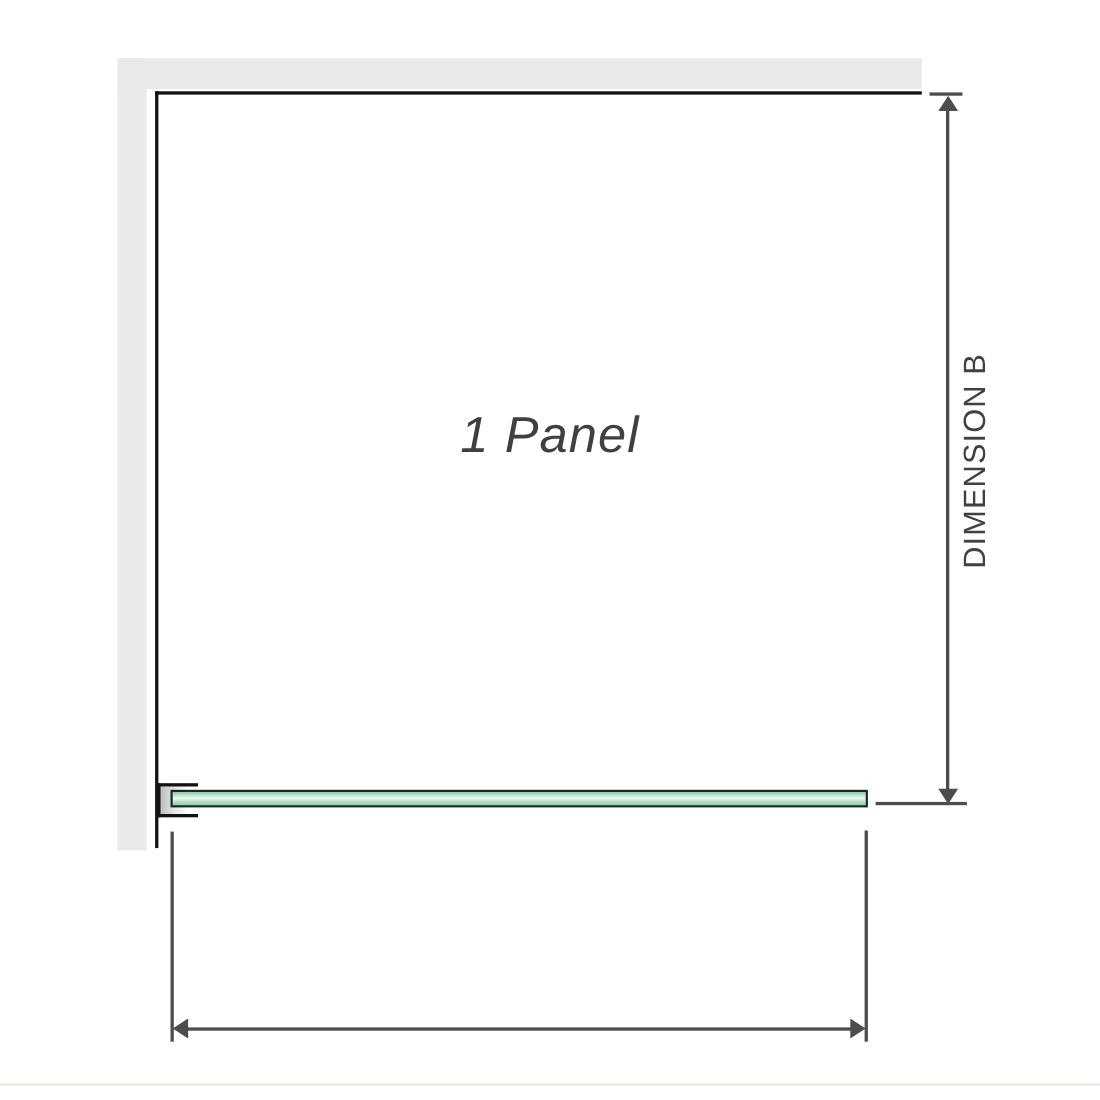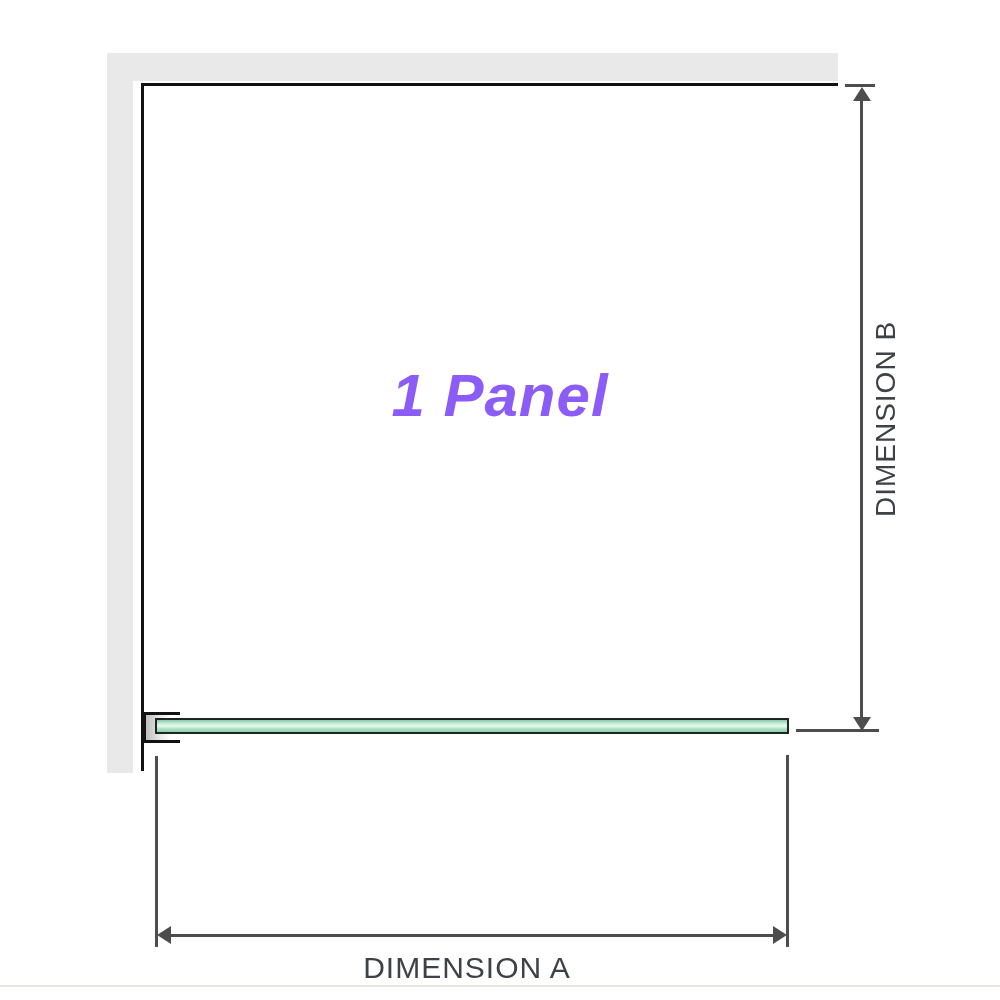--- a/index.html
+++ b/index.html
@@ -33,22 +33,22 @@
     border-top: 3px solid #121212;
     border-left: 3px solid #121212;
     box-sizing: border-box;
     background: #ffffff;
   }
 
   
   .panel-label {
     left: 350px; top: 371px; width: 300px; height: 48px;
     display: flex; align-items: center; justify-content: center;
-    font-size: 60px; font-style: italic; font-weight: 700;
-    letter-spacing: 1px; color: #8b5cf6;
+    font-size: 46px; font-style: italic; font-weight: 400;
+    letter-spacing: 1px; color: #404040;
   }
 
   
   .glass-bar {
     left: 155px; top: 718px; width: 634px; height: 16px;
     box-sizing: border-box;
     border: 2px solid #1d2621;
     background: linear-gradient(to bottom,
       #86cba6 0%, #c9ecd9 30%, #ecf9f1 50%, #b2e2c8 72%, #8fd0ae 100%);
     z-index: 3;
@@ -142,17 +142,16 @@
   <div class="abs dim dim-b-line"></div>
   <div class="abs arrow arrow-up"></div>
   <div class="abs arrow arrow-down"></div>
   <div class="abs dim-label dim-b-label">DIMENSION B</div>
 
   <div class="abs dim dim-a-ext-left"></div>
   <div class="abs dim dim-a-ext-right"></div>
   <div class="abs dim dim-a-line"></div>
   <div class="abs arrow arrow-left"></div>
   <div class="abs arrow arrow-right"></div>
-  <div class="abs dim-label dim-a-label">DIMENSION A</div>
 
   <div class="abs bottom-divider"></div>
 
 </div>
 
 </body></html>

